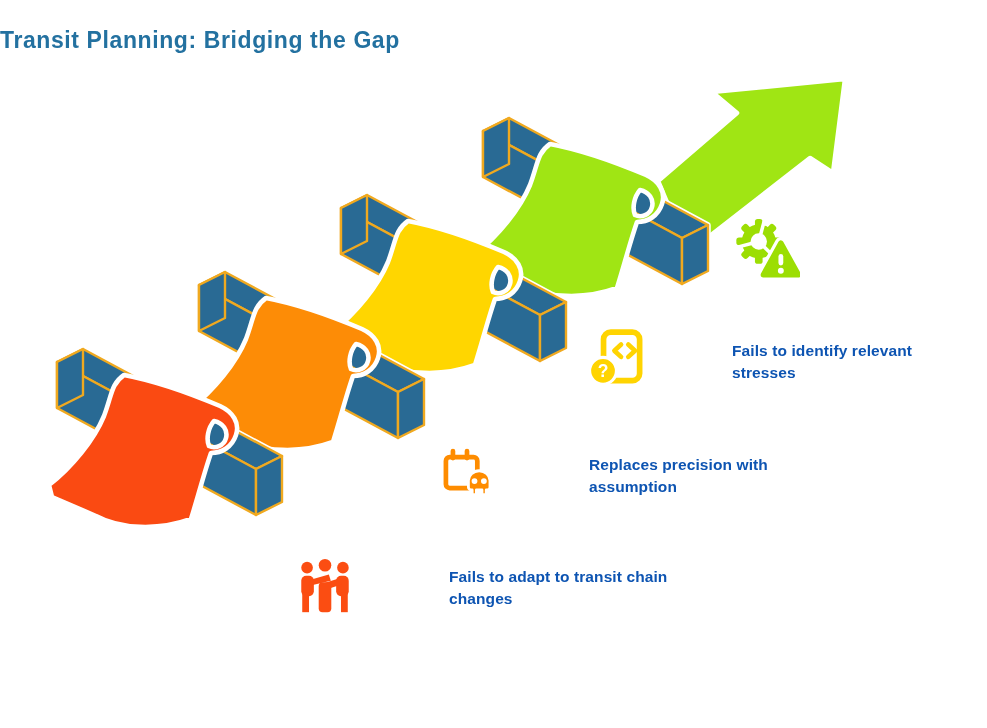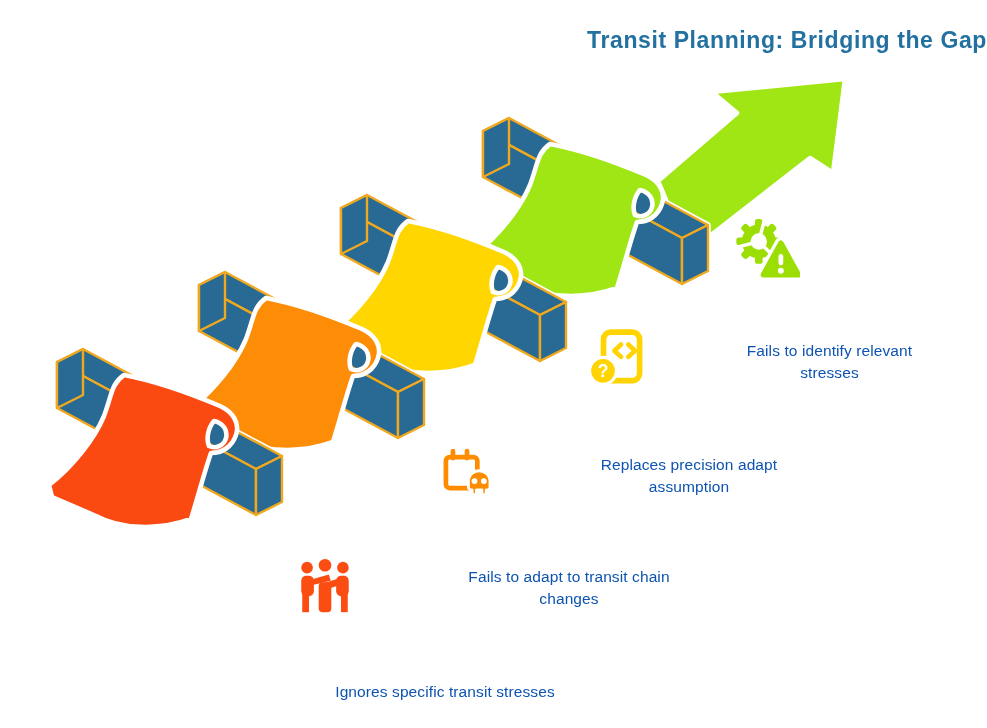--- a/index.html
+++ b/index.html
@@ -3,27 +3,27 @@
 <meta charset="utf-8">
 <style>
   html,body{margin:0;padding:0;background:#fff;}
   .canvas{
     position:relative;width:987px;height:728px;overflow:hidden;
     background:var(--background,#fff);
     font-family:"Liberation Sans",sans-serif;
   }
   .scene{position:absolute;left:0;top:0;}
   .title{
-    position:absolute;top:27px;left:0;right:0;text-align:right;
+    position:absolute;top:27px;left:0;right:0;text-align:left;
     font-weight:bold;font-size:23px;letter-spacing:0.6px;
     color:var(--title,#2371a0);
   }
   .label{
-    position:absolute;font-weight:normal;font-size:15.5px;line-height:1.42;
-    letter-spacing:0.1px;color:var(--text,#0d54b2);text-align:center;
+    position:absolute;font-weight:bold;font-size:15.5px;line-height:1.42;
+    letter-spacing:0.1px;color:var(--text,#0d54b2);
   }
   .icon{position:absolute;}
   .icon svg{display:block;}
 </style>
 </head>
 <body>
 
 <div class="canvas">
 
   <svg class="scene" width="987" height="728" viewBox="0 0 987 728">
@@ -48,21 +48,20 @@
     <path transform="translate(426,-231)" d="M232 412 L311 344 L286 323 L419 310 L407 404 L384 389 L262 484 Z" fill="var(--ribbon)" stroke="var(--outline)" stroke-width="4.6" stroke-linejoin="round" style="--ribbon: #a0e514;"></path>
 
     <use href="#bridge-unit" transform="translate(426,-231)" style="--ribbon: #a0e514;"></use>
     <use href="#bridge-unit" transform="translate(284,-154)" style="--ribbon: #ffd600;"></use>
     <use href="#bridge-unit" transform="translate(142,-77)" style="--ribbon: #fd8c06;"></use>
     <use href="#bridge-unit" transform="translate(0,0)" style="--ribbon: #fa4a12;"></use>
   </svg>
 
   <div class="title">Transit Planning: Bridging the Gap</div>
 
-  <div class="label" style="left:300px;top:681px;width:290px;">Ignores specific transit stresses</div>
 
   <div class="icon" style="left: 294px; top: 556px; color: rgb(251, 77, 18);">
     <svg width="62" height="62" viewBox="0 0 64 64">
       <g fill="currentColor">
         <circle cx="13.5" cy="12" r="6"></circle>
         <circle cx="32" cy="9.5" r="6.5"></circle>
         <circle cx="50.5" cy="12" r="6"></circle>
         <rect x="7.5" y="20.5" width="13" height="21" rx="5"></rect>
         <rect x="8.5" y="38" width="7" height="20"></rect>
         <path d="M15 31 L17 24.5 L36 19 L38 25.5 Z"></path>
@@ -82,21 +81,21 @@
         <path d="M17 7.5 V15"></path>
         <path d="M32 7.5 V15"></path>
       </g>
       <path d="M33.5 39 a11.5 10.5 0 0 1 23 0 v7 a3 3 0 0 1 -3 3 h-1 v5 h-4.5 v-5 h-6 v5 H37.5 v-5 h-1 a3 3 0 0 1 -3 -3 Z" fill="currentColor" stroke="#fff" stroke-width="3" stroke-linejoin="round"></path>
       <g fill="#fff">
         <circle cx="40" cy="39.5" r="3.1"></circle>
         <circle cx="50" cy="39.5" r="3.1"></circle>
       </g>
     </svg>
   </div>
-  <div class="label" style="left:589px;top:454px;width:200px;">Replaces precision adapt assumption</div>
+  <div class="label" style="left:589px;top:454px;width:200px;">Replaces precision with assumption</div>
 
   <div class="icon" style="left: 586px; top: 328px; color: rgb(255, 212, 1);">
     <svg width="66" height="66" viewBox="0 0 64 64">
       <g fill="none" stroke="currentColor" stroke-linecap="round" stroke-linejoin="round">
         <rect x="17" y="4" width="35" height="47" rx="7" stroke-width="5.5"></rect>
         <path d="M34 16 L27.5 22 L34 28" stroke-width="4.5"></path>
         <path d="M41 16 L47.5 22 L41 28" stroke-width="4.5"></path>
       </g>
       <circle cx="16.5" cy="41.5" r="13" fill="currentColor" stroke="#fff" stroke-width="3"></circle>
       <text x="16.5" y="47.5" text-anchor="middle" font-size="17" font-weight="bold" font-family="Liberation Sans, sans-serif" fill="#fff">?</text>

